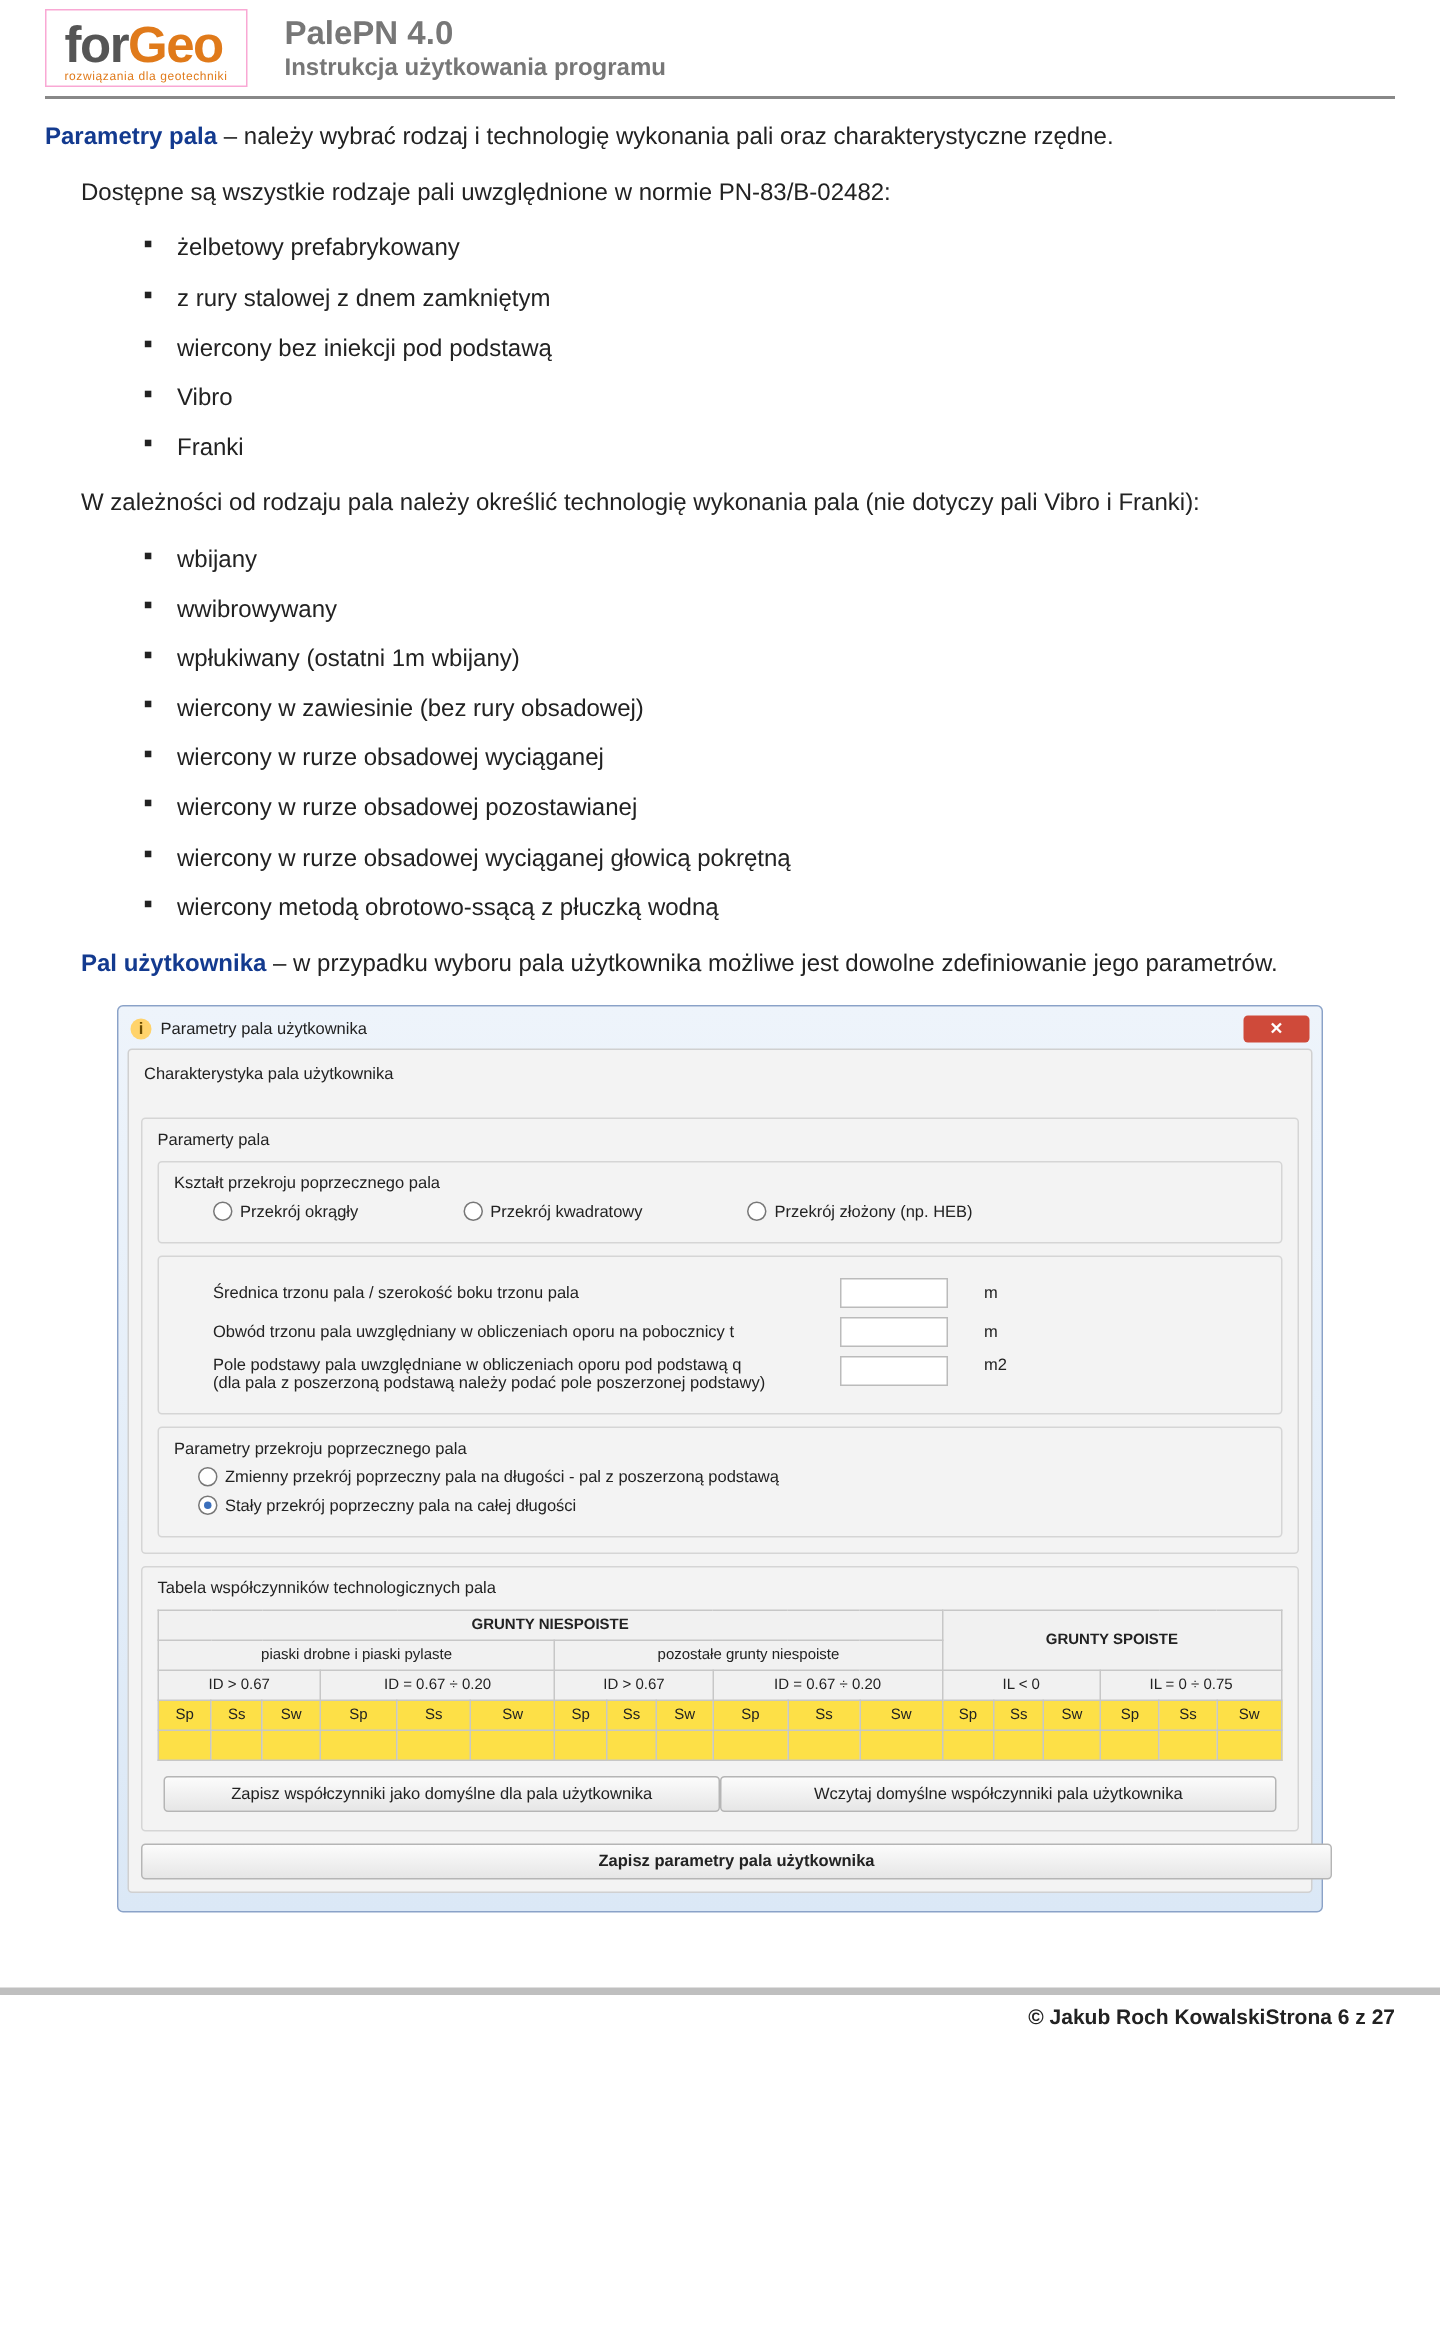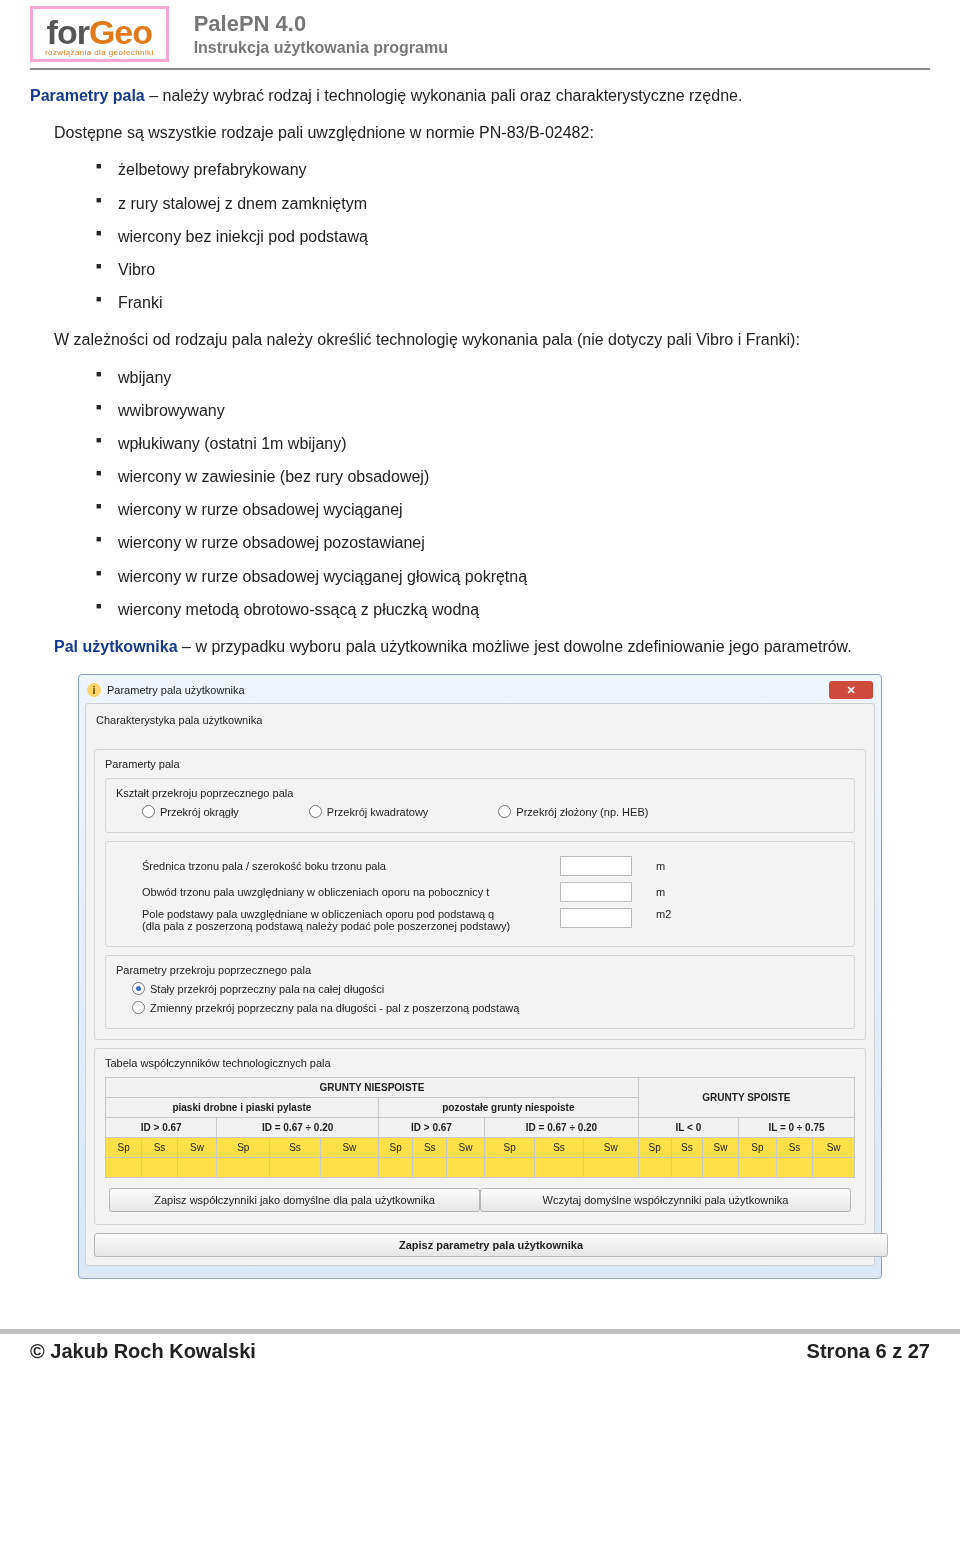--- a/index.html
+++ b/index.html
@@ -1,18 +1,18 @@
 <!DOCTYPE html>
 <html><head>
 <meta charset="utf-8">
 <style>
   body{margin:0;background:#fff;font-family:Verdana,Arial,sans-serif;color:#222;width:960px}
   .page{padding:0 30px 20px 30px}
   .hdr{display:flex;align-items:center;gap:25px;padding:6px 0 4px 0}
-  .logo-box{border:3px solid #f9a8d4;padding:4px 12px 2px 12px;text-align:center}
+  .logo-box{border:1px solid #f9a8d4;padding:4px 12px 2px 12px;text-align:left}
   .logo-text{font-size:34px;font-weight:900;letter-spacing:-1px}
   .logo-for{color:#555}.logo-geo{color:#e07a1a}
   .logo-sub{font-size:8px;color:#e07a1a;letter-spacing:0.4px;margin-top:-4px}
   .title-block{color:#777;font-weight:bold}
   .t1{font-size:22px}.t2{font-size:16px;margin-top:2px}
   .rule{height:2px;background:#888;margin:2px 0 12px 0}
   .body-text{font-size:16px;line-height:1.7}
   .para{margin:10px 0;text-align:justify}
   .navy{color:#133a8f;font-weight:bold}
   ul.sq{list-style:none;padding-left:40px;margin:6px 0}
@@ -26,29 +26,29 @@
   .pnl{background:#f3f3f3;border:1px solid #d0d0d0;border-radius:3px;padding:8px;margin-bottom:6px}
   .group{border:1px solid #d5d5d5;border-radius:3px;padding:8px 10px;margin:8px 0}
   .lbl{display:inline-block}
   .input{display:inline-block;background:#fff;border:1px solid #bbb;height:18px;vertical-align:middle}
   .row{display:flex;align-items:center;gap:18px;margin:6px 0}
   .radio{display:flex;align-items:center;gap:5px}
   .rdot{width:11px;height:11px;border:1px solid #777;border-radius:50%;background:#fff;position:relative}
   .rdot.on:after{content:"";width:5px;height:5px;background:#3b6fbc;border-radius:50%;position:absolute;top:3px;left:3px}
   table.coef{border-collapse:collapse;width:100%;font-size:10px}
   table.coef th,table.coef td{border:1px solid #c7c7c7;padding:4px 2px;text-align:center;background:#fde047}
-  table.coef th{background:#f1f1f1;font-weight:bold}
+  table.coef th{background:#f1f1f1;font-weight:normal}
   table.coef th.hd{font-weight:bold}
   .btn{background:linear-gradient(#fcfcfc,#e6e6e6);border:1px solid #b5b5b5;border-radius:3px;padding:5px 10px;text-align:center;font-size:11px}
   .btn-row{display:flex;justify-content:space-between;margin:10px 4px 4px 4px}
   .btn.wide{flex:1}
   .btn.big{width:100%;font-weight:bold;margin-top:8px}
   .foot{margin-top:30px}
   .foot-rule{height:5px;background:#bfbfbf}
-  .foot-row{display:flex;justify-content:space-between;font-weight:bold;font-size:20px;padding:6px 30px 18px 30px}
+  .foot-row{display:flex;justify-content:flex-end;font-weight:bold;font-size:14px;padding:6px 30px 18px 30px}
   .unit{margin-left:6px}
 </style>
 </head>
 <body>
 
 <div class="page">
   <div class="hdr">
     <div class="logo-box">
       <div class="logo-text"><span class="logo-for">for</span><span class="logo-geo">Geo</span></div>
       <div class="logo-sub">rozwiązania dla geotechniki</div>
@@ -134,28 +134,28 @@
             </span>
             <span class="input" style="width:70px"></span>
             <span class="unit">m2</span>
           </div>
         </div>
 
         <div class="group">
           <div style="margin-bottom:6px">Parametry przekroju poprzecznego pala</div>
           <div class="row" style="margin-left:16px">
               <span class="radio">
-                <span class="rdot on"></span>
-                <span>Stały przekrój poprzeczny pala na całej długości</span>
+                <span class="rdot"></span>
+                <span>Zmienny przekrój poprzeczny pala na długości - pal z poszerzoną podstawą</span>
               </span>
             </div>
           <div class="row" style="margin-left:16px">
               <span class="radio">
-                <span class="rdot"></span>
-                <span>Zmienny przekrój poprzeczny pala na długości - pal z poszerzoną podstawą</span>
+                <span class="rdot on"></span>
+                <span>Stały przekrój poprzeczny pala na całej długości</span>
               </span>
             </div>
         </div>
       </div>
 
       <div class="group">
         <div style="margin-bottom:8px">Tabela współczynników technologicznych pala</div>
         <table class="coef">
           <tbody>
               <tr>

